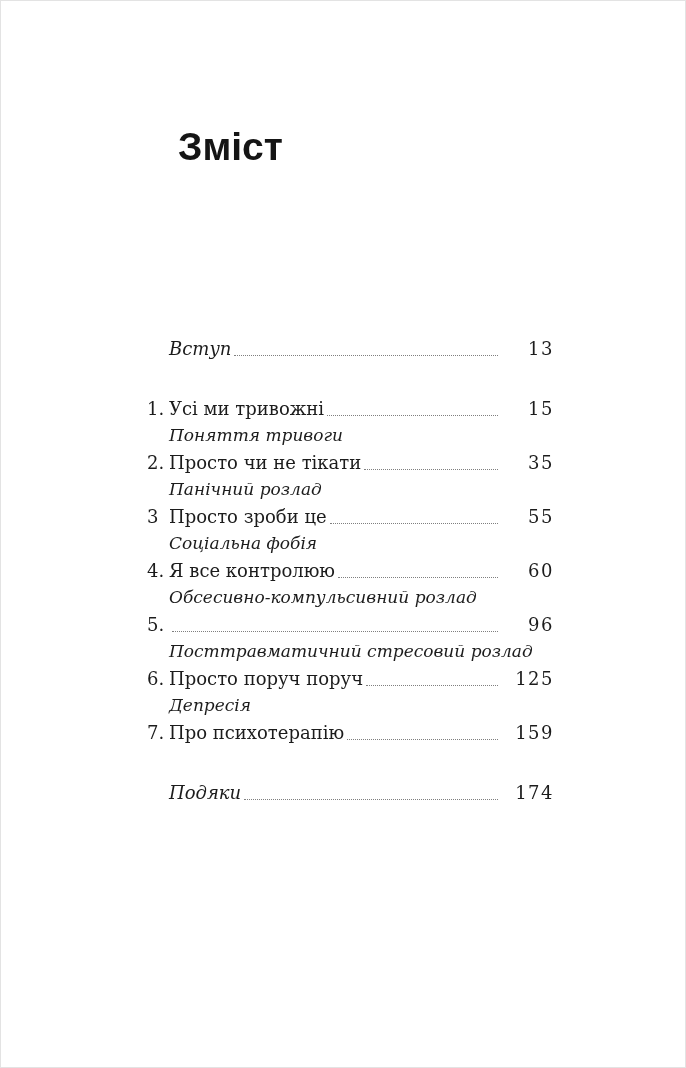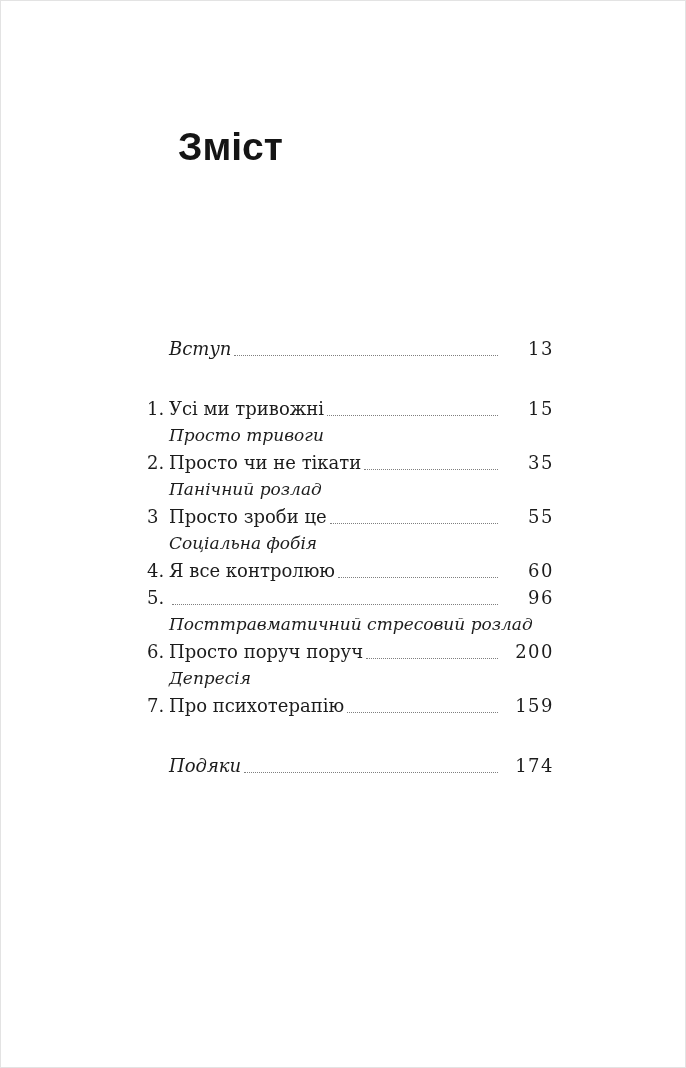--- a/index.html
+++ b/index.html
@@ -87,21 +87,21 @@
           <span class="page-number">13</span>
         </div>
       </div>
       <div class="toc-entry gap-before">
         <div class="toc-row">
           <span class="chapter-number">1.</span>
           <span class="chapter-title">Усі ми тривожні</span>
           <span class="dot-leader"></span>
           <span class="page-number">15</span>
         </div>
-        <div class="chapter-subtitle">Просто тривоги</div>
+        <div class="chapter-subtitle">Поняття тривоги</div>
       </div>
       <div class="toc-entry">
         <div class="toc-row">
           <span class="chapter-number">2.</span>
           <span class="chapter-title">Просто чи не тікати</span>
           <span class="dot-leader"></span>
           <span class="page-number">35</span>
         </div>
         <div class="chapter-subtitle">Панічний розлад</div>
       </div>
@@ -114,35 +114,36 @@
         </div>
         <div class="chapter-subtitle">Соціальна фобія</div>
       </div>
       <div class="toc-entry">
         <div class="toc-row">
           <span class="chapter-number">4.</span>
           <span class="chapter-title">Я все контролюю</span>
           <span class="dot-leader"></span>
           <span class="page-number">60</span>
         </div>
+        <div class="chapter-subtitle">Обсесивно-компульсивний розлад</div>
       </div>
       <div class="toc-entry">
         <div class="toc-row">
           <span class="chapter-number">5.</span>
           <span class="dot-leader"></span>
           <span class="page-number">96</span>
         </div>
         <div class="chapter-subtitle">Посттравматичний стресовий розлад</div>
       </div>
       <div class="toc-entry">
         <div class="toc-row">
           <span class="chapter-number">6.</span>
           <span class="chapter-title">Просто поруч поруч</span>
           <span class="dot-leader"></span>
-          <span class="page-number">200</span>
+          <span class="page-number">125</span>
         </div>
         <div class="chapter-subtitle">Депресія</div>
       </div>
       <div class="toc-entry">
         <div class="toc-row">
           <span class="chapter-number">7.</span>
           <span class="chapter-title">Про психотерапію</span>
           <span class="dot-leader"></span>
           <span class="page-number">159</span>
         </div>

